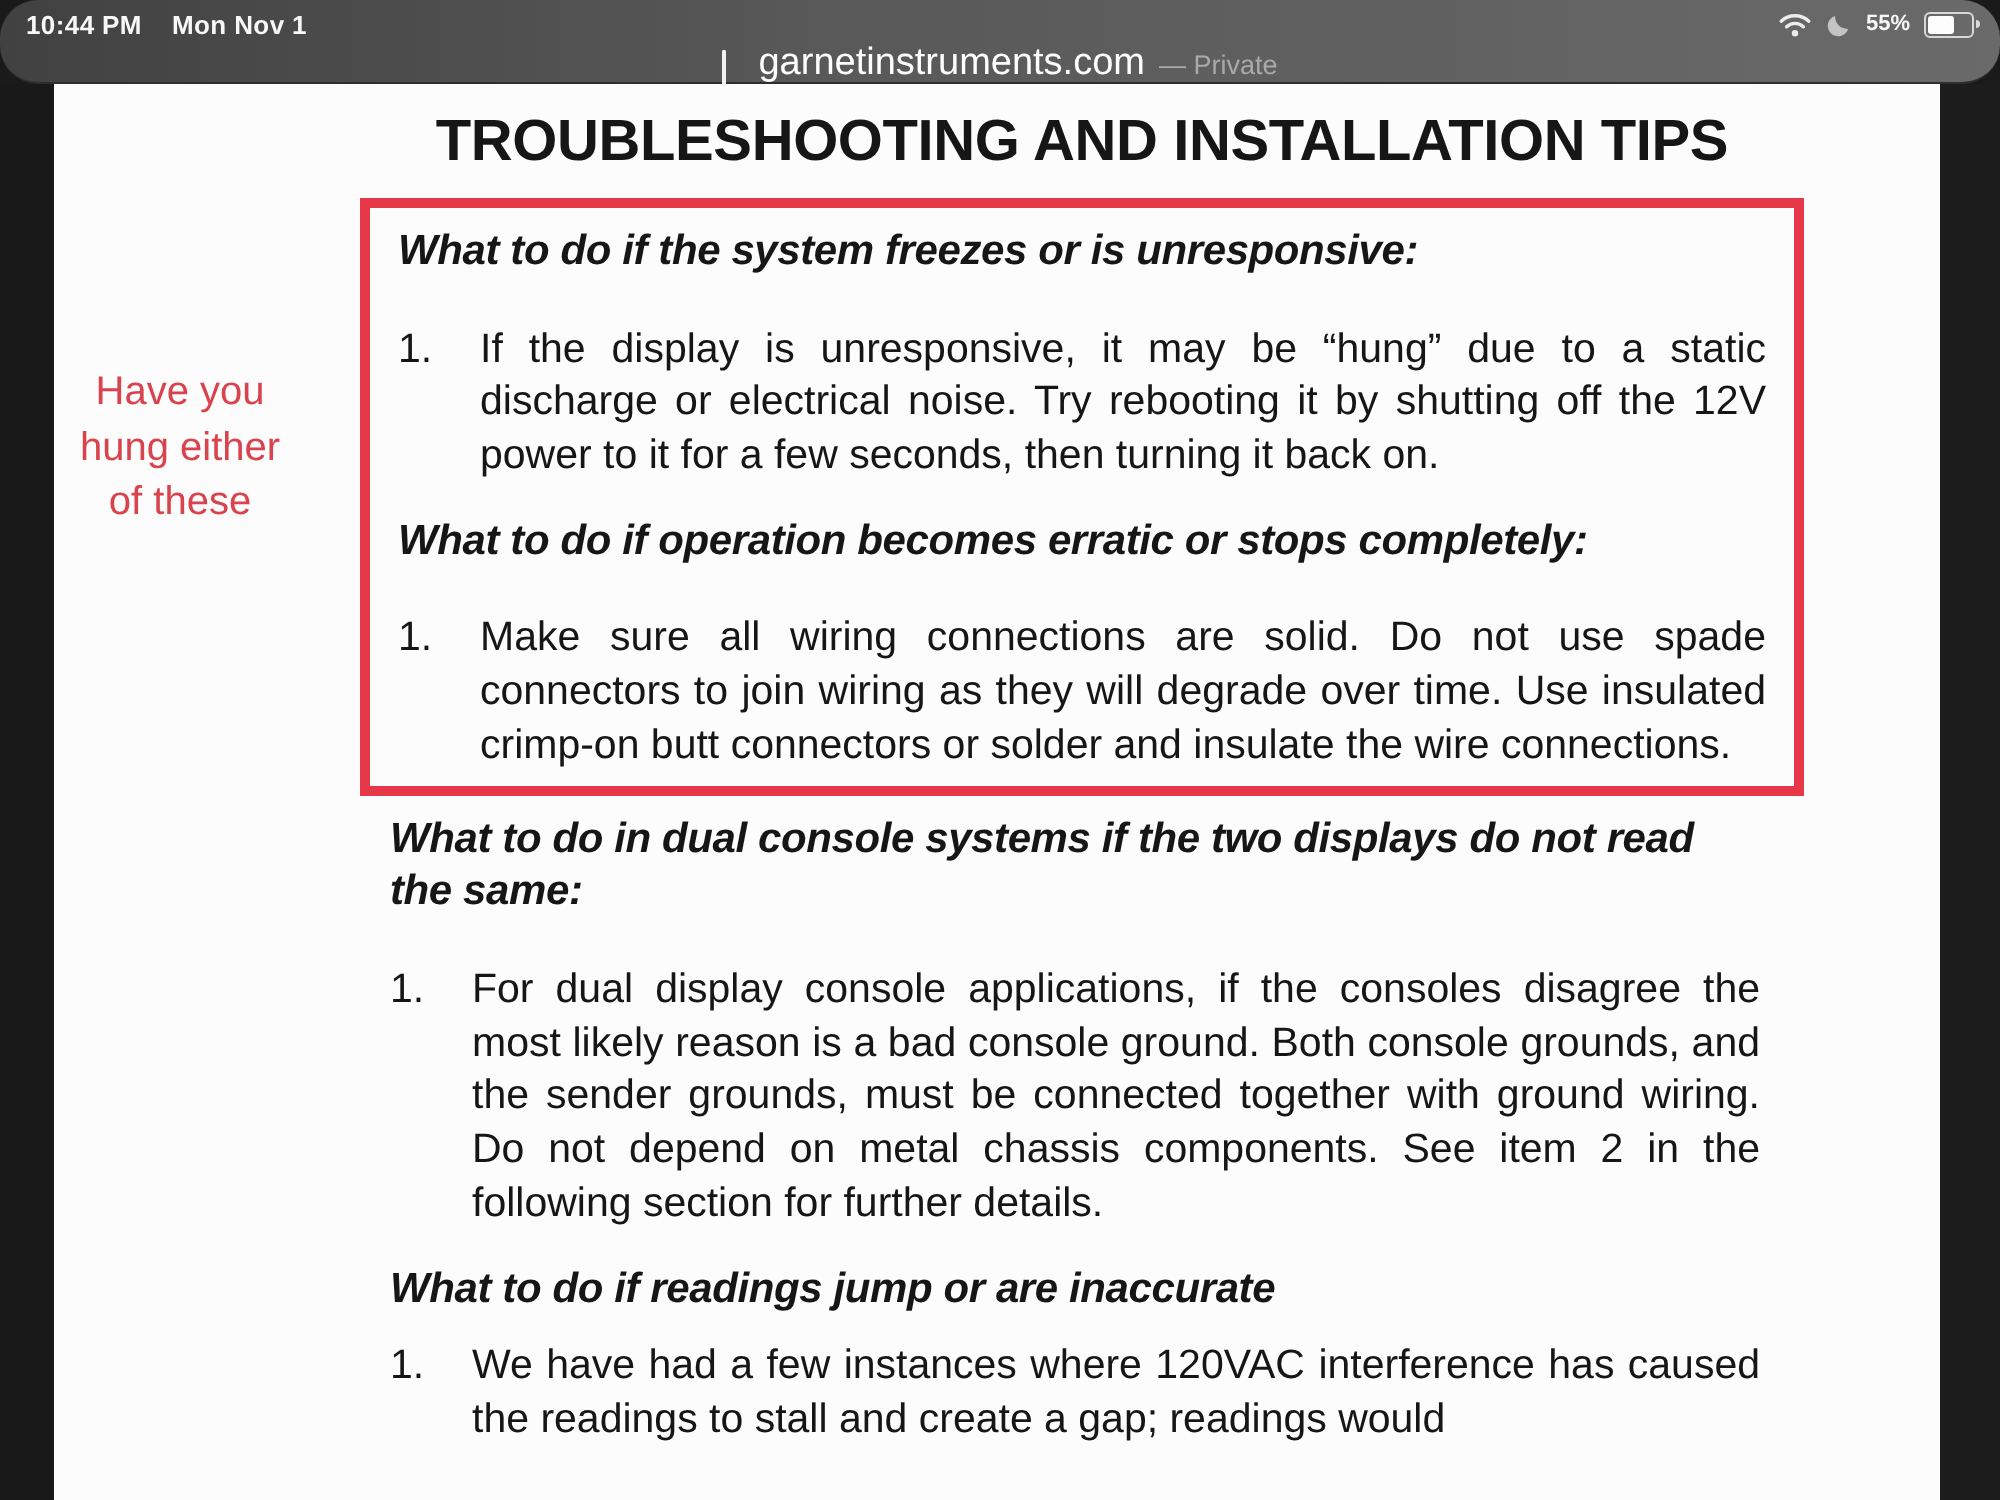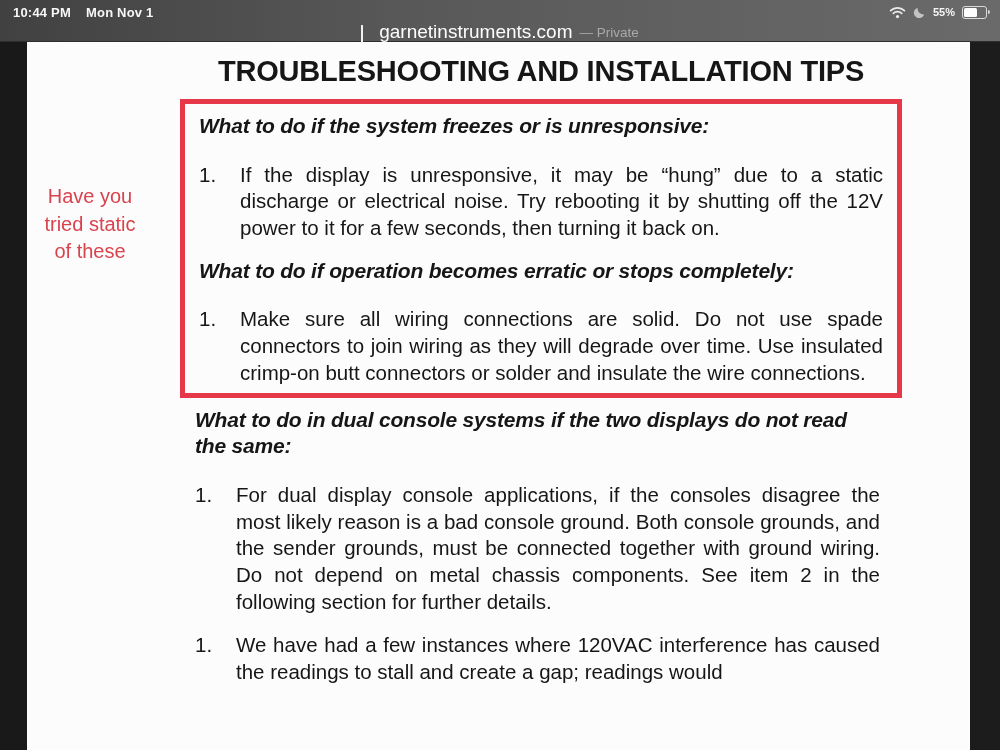--- a/index.html
+++ b/index.html
@@ -1,21 +1,21 @@
 <!DOCTYPE html>
 <html><head>
 <meta charset="utf-8">
 <style>
   html,body{margin:0;padding:0;background:#000;}
   .screen{position:relative;width:1000px;height:750px;overflow:hidden;background:#1a1a1a;
           font-family:"Liberation Sans", sans-serif;}
   
   .topbar{position:absolute;left:0;top:0;width:1000px;height:42px;z-index:5;
           background:linear-gradient(to right,#414141,#585858 40%,#6a6a6a);
-          border-bottom:1px solid #2e2e2e;box-sizing:border-box;}
+          border-bottom:1px solid #2e2e2e;box-sizing:border-box;border-radius:19px;}
   .status-row{height:20px;display:flex;align-items:center;justify-content:space-between;
               padding:2px 13px 0 13px;}
   .status-left{display:flex;gap:15px;align-items:center;}
   .status-text{color:#f7f7f7;font-size:13px;font-weight:700;letter-spacing:.2px;}
   .status-right{display:flex;gap:7px;align-items:center;}
   .pct{color:#f7f7f7;font-size:11px;font-weight:600;}
   .battery{position:relative;width:23px;height:11px;border:1px solid #d8d8d8;border-radius:3px;}
   .battery .fill{position:absolute;left:1px;top:1px;bottom:1px;width:55%;background:#fdfdfd;border-radius:1.5px;}
   .battery .nub{position:absolute;right:-4px;top:3px;width:2.5px;height:4.5px;background:#d8d8d8;
                 border-radius:0 2px 2px 0;}
@@ -85,21 +85,21 @@
     </div>
   </div>
 
   <div class="sidebar-black-left"></div>
   <div class="sidebar-black-right"></div>
 
   <div class="page crop"></div>
 
   <div class="annotation">
     <div>Have you</div>
-    <div>tried static</div>
+    <div>hung either</div>
     <div>of these</div>
   </div>
 
   <div class="content">
     <div class="doc-title">TROUBLESHOOTING AND INSTALLATION TIPS</div>
 
     <div class="red-box">
       <div class="sec-heading">What to do if the system freezes or is unresponsive:</div>
       <div class="list-item">
         <span class="list-num">1.</span>
@@ -111,20 +111,21 @@
         <span class="list-text">Make sure all wiring connections are solid.  Do not use spade connectors to join wiring as they will degrade over time.  Use insulated crimp-on butt connectors or solder and insulate the wire connections.</span>
       </div>
     </div>
 
     <div class="plain">
       <div class="sec-heading">What to do in dual console systems if the two displays do not read the same:</div>
       <div class="list-item">
         <span class="list-num">1.</span>
         <span class="list-text">For dual display console applications, if the consoles disagree the most likely reason is a bad console ground.  Both console grounds, and the sender grounds, must be connected together with ground wiring.  Do not depend on metal chassis components.  See item 2 in the following section for further details.</span>
       </div>
+      <div class="sec-heading" style="margin-bottom:12px;">What to do if readings jump or are inaccurate</div>
       <div class="list-item">
         <span class="list-num">1.</span>
         <span class="list-text">We have had a few instances where 120VAC interference has caused the readings to stall and create a gap; readings would</span>
       </div>
     </div>
   </div>
 
 </div>
 
 </body></html>

